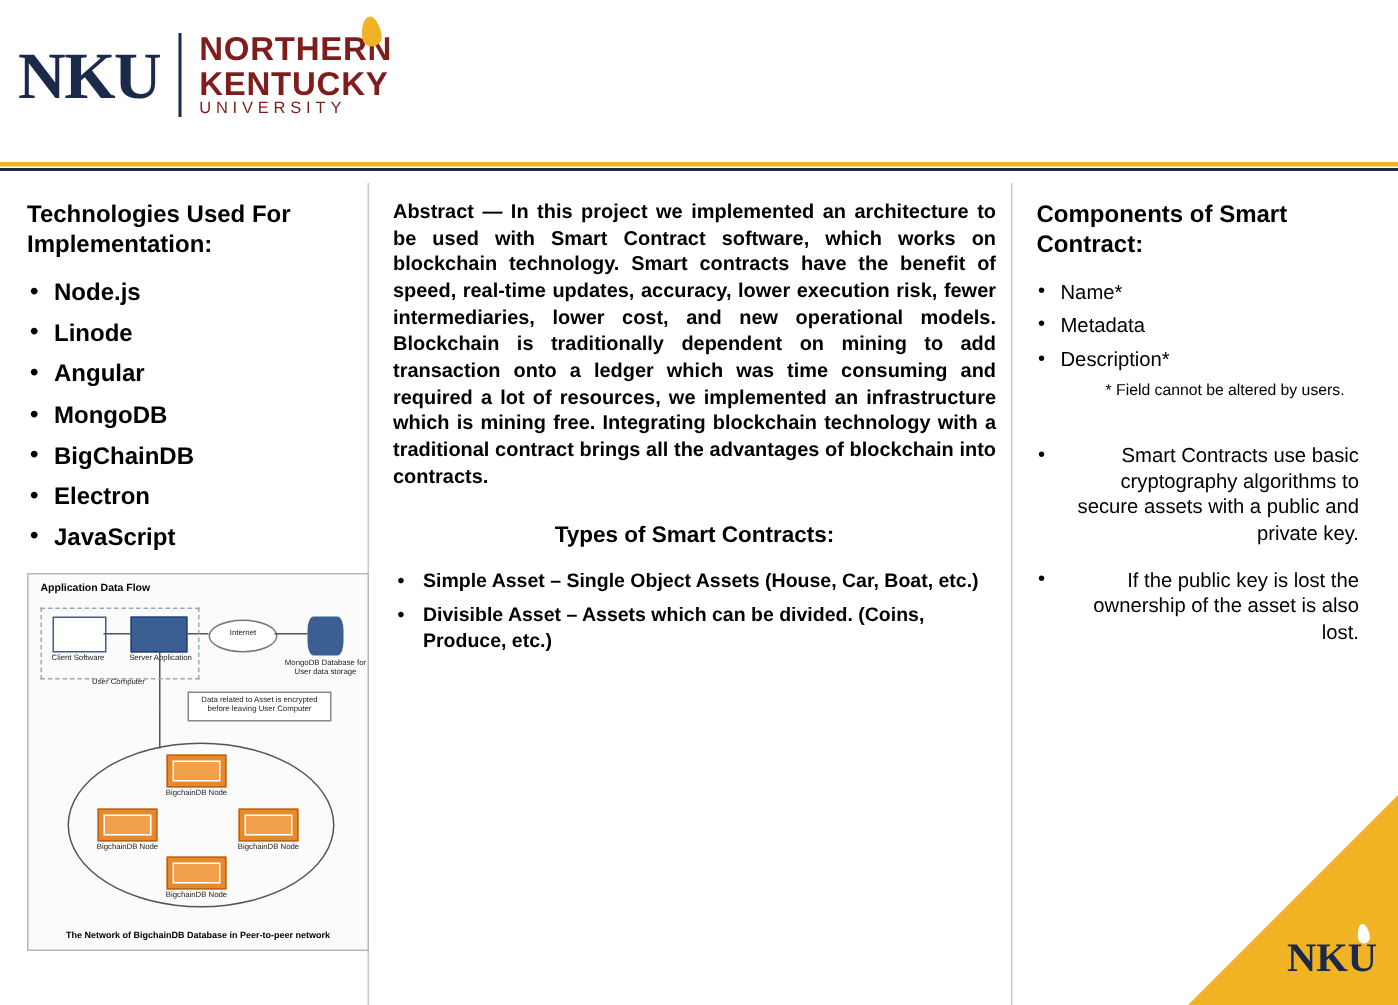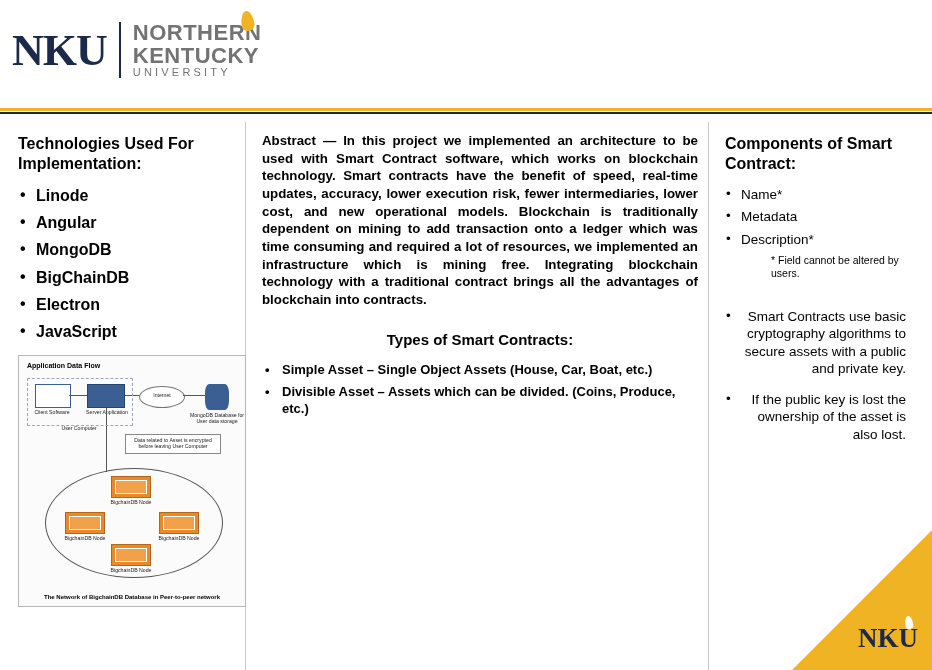--- a/index.html
+++ b/index.html
@@ -48,21 +48,21 @@
     transform: rotate(-8deg);
   }
   .logo-rule {
     width: 2px;
     height: 56px;
     background: #1b2a4a;
     margin: 0 12px;
   }
   .logo-words {
     line-height: 1.03;
-    color: #737373;
+    color: #7f1d1d;
     font-family: "Liberation Sans", sans-serif;
   }
   .logo-words .w1,
   .logo-words .w2 {
     font-size: 22px;
     font-weight: bold;
     letter-spacing: 0.5px;
   }
   .logo-words .w3 {
     font-size: 11px;
@@ -118,21 +118,21 @@
     right: 0;
     bottom: 0;
     display: flex;
   }
   .col-left {
     width: 245px;
     padding: 12px 10px 0 18px;
     box-sizing: border-box;
   }
   .col-mid {
-    width: 464px;
+    width: 430px;
     padding: 10px 8px 0 14px;
     box-sizing: border-box;
     border-left: 1px solid #c9c9c9;
     border-right: 1px solid #c9c9c9;
   }
   .col-right {
     flex: 1;
     padding: 12px 26px 0 16px;
     box-sizing: border-box;
   }
@@ -358,20 +358,21 @@
 </div>
 <div class="rule-gold"></div>
 <div class="rule-dark"></div>
 
 <div class="columns">
 
   <div class="col-left">
     <div class="sec-head">Technologies Used For Implementation:</div>
 
     <ul class="bullets">
+      <li>Node.js</li>
       <li>Linode</li>
       <li>Angular</li>
       <li>MongoDB</li>
       <li>BigChainDB</li>
       <li>Electron</li>
       <li>JavaScript</li>
     </ul>
 
     <div class="diagram">
       <div class="dg-title">Application Data Flow</div>

